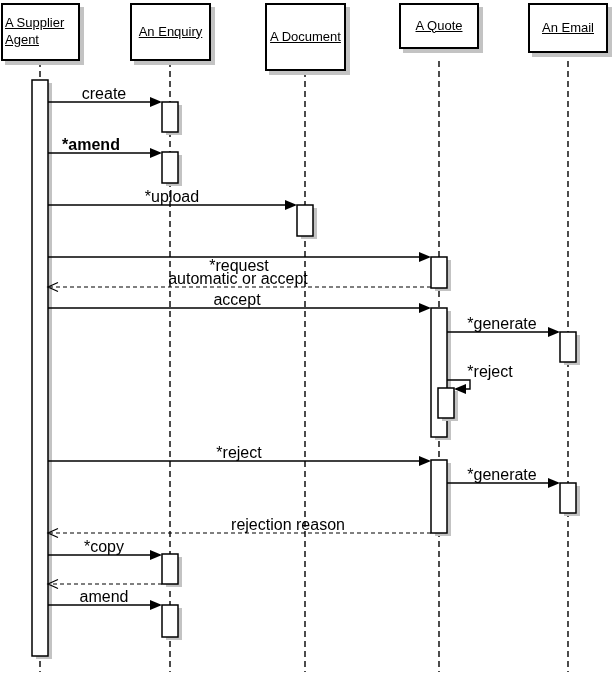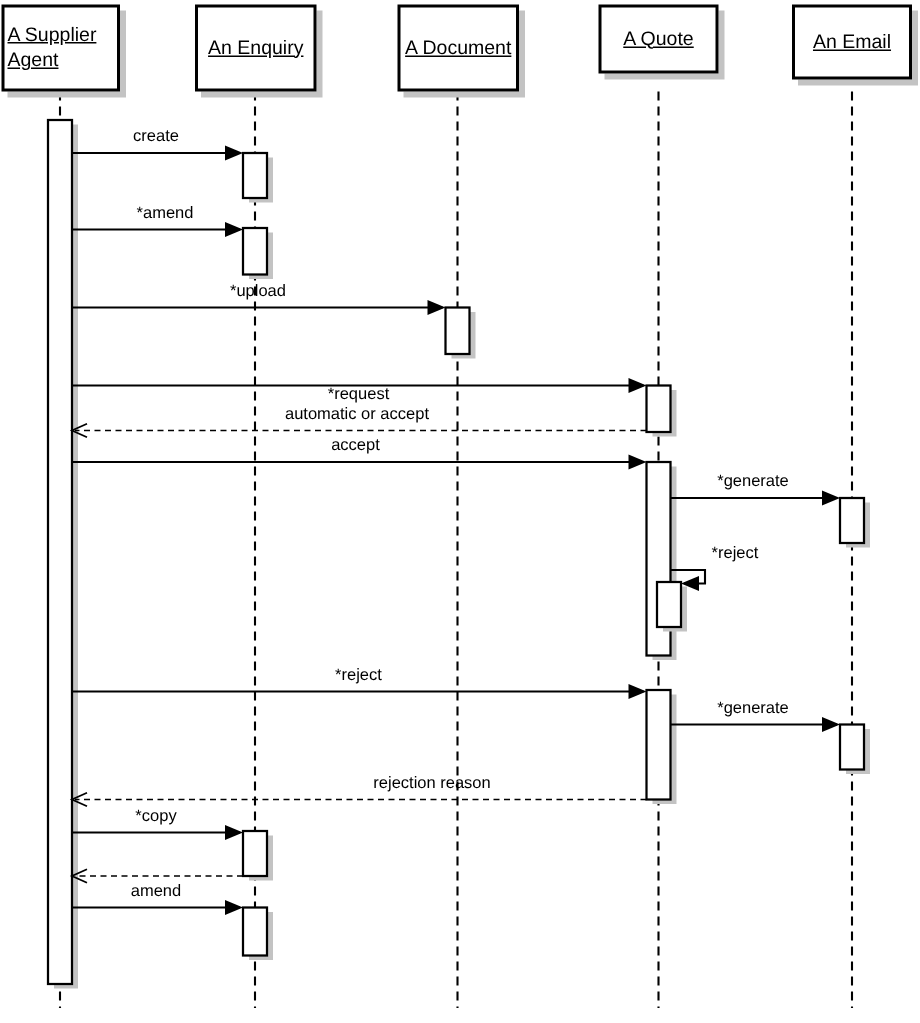--- a/index.html
+++ b/index.html
@@ -13,21 +13,21 @@
     position:absolute; box-sizing:border-box; background:#ffffff;
     border:2px solid #000000; box-shadow:4px 4px 0 0 #c3c3c3;
     display:flex; flex-direction:column; justify-content:center;
     font-size:13px; color:#000000; z-index:3; line-height:1.3;
   }
   .actor-box .actor-label { text-decoration:underline; }
   .actor-center { align-items:center; text-align:center; }
   .actor-left   { align-items:flex-start; text-align:left; padding-left:2px; }
   .msg-label {
     position:absolute; transform:translateX(-50%); white-space:nowrap;
-    font-size:11px; color:#000000; z-index:2;
+    font-size:16px; color:#000000; z-index:2;
   }
 </style>
 </head>
 <body>
 
 <div id="stage">
   <svg id="canvas" width="613" height="682" viewBox="0 0 613 682">
       <line x1="40" y1="61" x2="40" y2="672" stroke="#000000" stroke-width="1.4" stroke-dasharray="6 4"></line>
       <line x1="170" y1="61" x2="170" y2="672" stroke="#000000" stroke-width="1.4" stroke-dasharray="6 4"></line>
       <line x1="305" y1="61" x2="305" y2="672" stroke="#000000" stroke-width="1.4" stroke-dasharray="6 4"></line>
@@ -81,39 +81,39 @@
       <path d="M 58 528.5 L 48 533 L 58 537.5" fill="none" stroke="#000000" stroke-width="1.2"></path>
       <line x1="48" y1="555" x2="160" y2="555" stroke="#000000" stroke-width="1.4"></line>
       <polygon points="162,555 150,550 150,560" fill="#000000"></polygon>
       <line x1="162" y1="584" x2="50" y2="584" stroke="#000000" stroke-width="1.1" stroke-dasharray="4 3"></line>
       <path d="M 58 579.5 L 48 584 L 58 588.5" fill="none" stroke="#000000" stroke-width="1.2"></path>
       <line x1="48" y1="605" x2="160" y2="605" stroke="#000000" stroke-width="1.4"></line>
       <polygon points="162,605 150,600 150,610" fill="#000000"></polygon>
     </svg>
   <div id="overlay">
       <div class="msg-label" style="left: 104px; top: 85px;">create</div>
-      <div class="msg-label" style="left: 110px; top: 136px;">*amend</div>
+      <div class="msg-label" style="left: 91px; top: 136px; font-weight: bold;">*amend</div>
       <div class="msg-label" style="left: 172px; top: 188px;">*upload</div>
       <div class="msg-label" style="left: 239px; top: 257px;">*request</div>
       <div class="msg-label" style="left: 238px; top: 270px;">automatic or accept</div>
       <div class="msg-label" style="left: 237px; top: 291px;">accept</div>
       <div class="msg-label" style="left: 502px; top: 315px;">*generate</div>
       <div class="msg-label" style="left: 490px; top: 363px;">*reject</div>
       <div class="msg-label" style="left: 239px; top: 444px;">*reject</div>
       <div class="msg-label" style="left: 502px; top: 466px;">*generate</div>
       <div class="msg-label" style="left: 240px; top: 516px; margin-left: 48px;">rejection reason</div>
       <div class="msg-label" style="left: 104px; top: 538px; text-align: center;">*copy</div>
       <div class="msg-label" style="left: 104px; top: 588px;">amend</div>
       <div class="actor-box actor-left" style="left: 1px; top: 3px; width: 79px; height: 58px;">
         <span class="actor-label">A Supplier Agent</span>
       </div>
       <div class="actor-box actor-center" style="left: 130px; top: 3px; width: 81px; height: 58px;">
         <span class="actor-label">An Enquiry</span>
       </div>
-      <div class="actor-box actor-center" style="left: 265px; top: 3px; width: 81px; height: 58px;">
+      <div class="actor-box actor-center" style="left: 265px; top: 3px; width: 81px; height: 68px;">
         <span class="actor-label">A Document</span>
       </div>
       <div class="actor-box actor-center" style="left: 399px; top: 3px; width: 80px; height: 46px;">
         <span class="actor-label">A Quote</span>
       </div>
       <div class="actor-box actor-center" style="left: 528px; top: 3px; width: 80px; height: 50px;">
         <span class="actor-label">An Email</span>
       </div>
     </div>
 </div>

